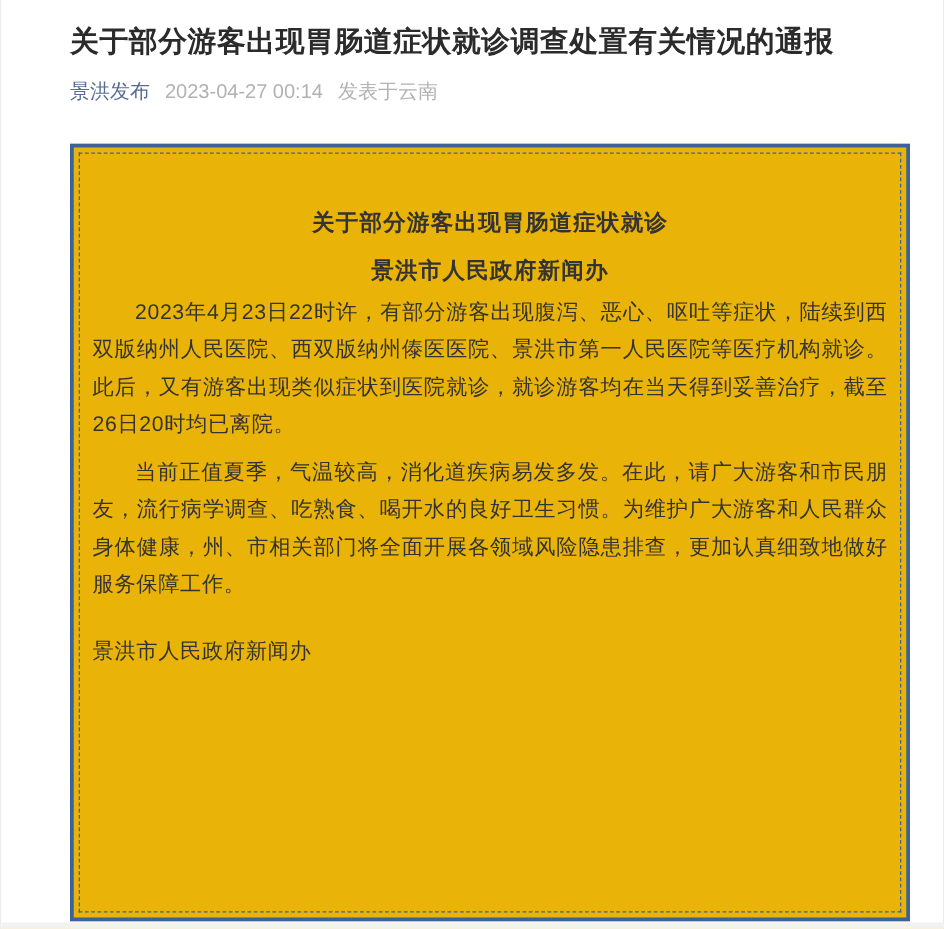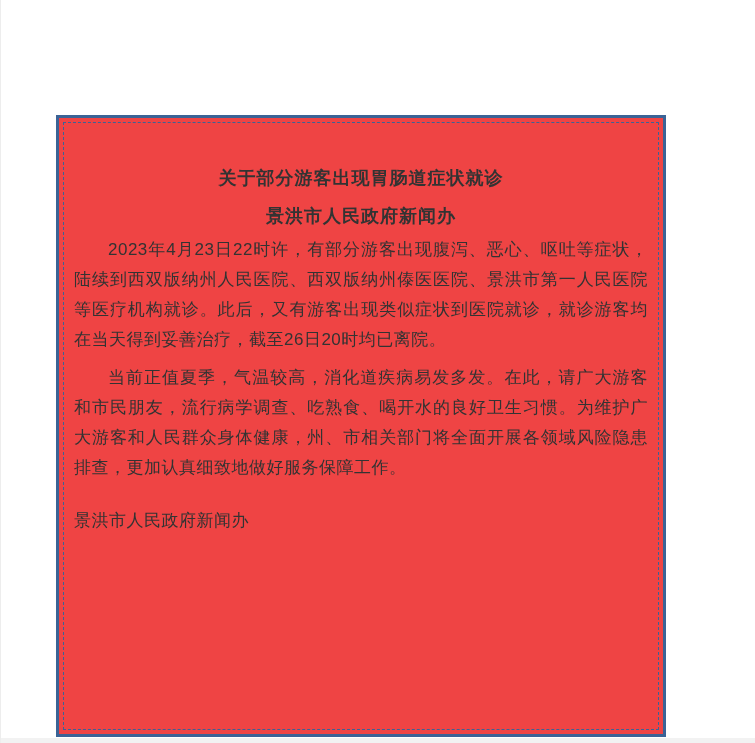--- a/index.html
+++ b/index.html
@@ -30,24 +30,24 @@
     gap: 12px;
   }
   .account-name { color: #576b95; cursor: pointer; }
   .meta-gray { color: #b2b2b2; }
 
   
   .notice-box {
     position: absolute;
     left: 55px;
     top: 115px;
-    width: 610px;
+    width: 672px;
     height: 622px;
     border: 3px solid #3b6396;
-    background: #ef4444;
+    background: #eab308;
     padding: 4px;
   }
   .notice-inner {
     width: 100%;
     height: 100%;
     border: 1px dashed #3b6396;
     padding: 36px 10px 20px 10px;
     overflow: hidden;
   }
   .notice-title {
@@ -85,20 +85,28 @@
     left: 0; bottom: 0;
     width: 755px; height: 5px;
     background: #f2f2f2;
   }
 </style>
 </head>
 <body>
 
 <div class="page">
 
+  <header class="article-header">
+    <h1 class="article-title">关于部分游客出现胃肠道症状就诊调查处置有关情况的通报</h1>
+    <div class="article-meta">
+      <span class="account-name">景洪发布</span>
+      <span class="meta-gray">2023-04-27 00:14</span>
+      <span class="meta-gray">发表于云南</span>
+    </div>
+  </header>
 
   <section class="notice-box">
     <div class="notice-inner">
 
       <h2 class="notice-title">
         <span class="line">关于部分游客出现胃肠道症状就诊</span>
         <span class="line">景洪市人民政府新闻办</span>
       </h2>
 
       <div class="notice-body">

